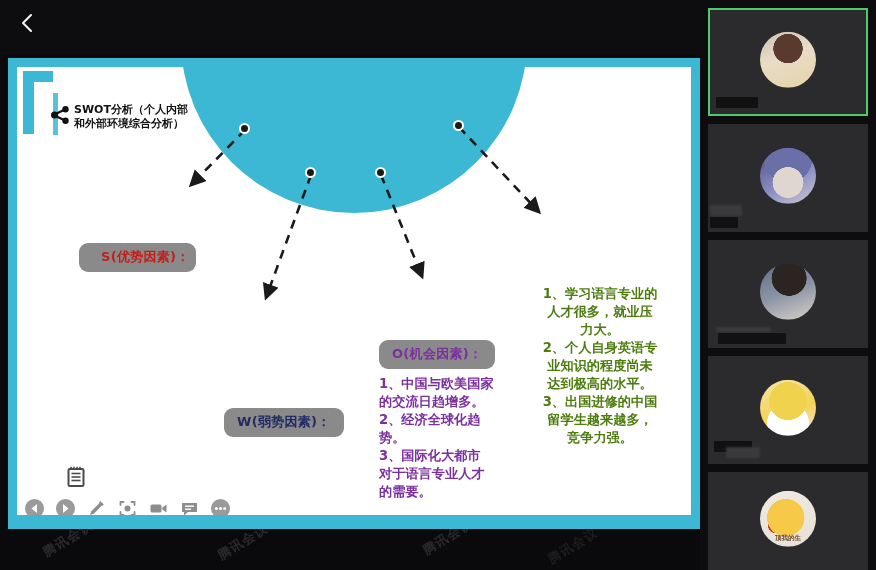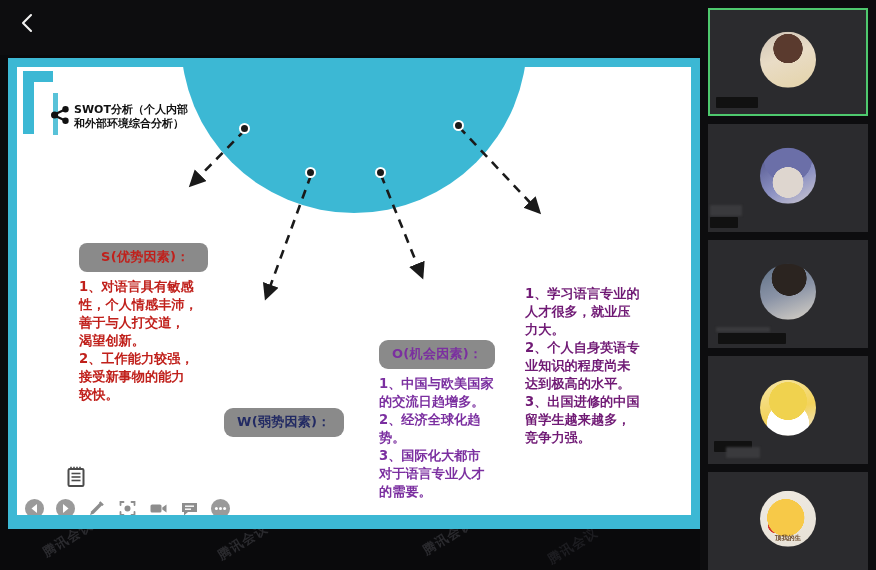--- a/index.html
+++ b/index.html
@@ -77,34 +77,34 @@
     font-family: "DejaVu Sans", "Liberation Sans", sans-serif;
     white-space: nowrap;
   }
   .body {
     margin-top: 6px; font-size: 13.2px; font-weight: 700; line-height: 1.36;
     font-family: "DejaVu Sans", "Liberation Sans", sans-serif;
     white-space: pre-line;
   }
 
   #card-s { left: 62px; top: 176px; width: 150px; }
-  #card-s .pill { color: #c0201b; padding-left: 22px; padding-right: 18px; border-radius: 8px; }
+  #card-s .pill { color: #c0201b; padding-left: 22px; padding-right: 6px; }
   #card-s .body { color: #c0201b; }
 
   #card-w { left: 207px; top: 293px; width: 130px; }
   #card-w .pill { color: #222a63; margin-top: 48px; }
   #card-w .body { color: #222a63; }
 
   #card-o { left: 362px; top: 273px; width: 132px; }
   #card-o .pill { color: #7b2fa0; text-align: right; }
   #card-o .body { color: #7b2fa0; }
 
   #card-t { left: 508px; top: 212px; width: 150px; }
   #card-t .pill { color: #35b06a; }
-  #card-t .body { color: #701a75; }
+  #card-t .body { color: #4d7c0f; text-align: center; }
 
   
   #notepad-icon { position: absolute; left: 50px; top: 399px; }
   #slide-toolbar {
     position: absolute; left: 8px; top: 432px; display: flex; gap: 12px; align-items: center;
   }
   .tool { width: 19px; height: 19px; display: flex; align-items: center; justify-content: center; cursor: pointer; }
 
   
   #rail {
@@ -212,27 +212,20 @@
           </g>
         </svg>
 
         <div class="dot" style="left:222px; top:56px;"></div>
         <div class="dot" style="left:288px; top:100px;"></div>
         <div class="dot" style="left:358px; top:100px;"></div>
         <div class="dot" style="left:436px; top:53px;"></div>
 
         <div class="card" id="card-s">
           <div class="pill">S(优势因素)：</div>
-          <div class="body">1、对语言具有敏感
-性，个人情感丰沛，
-善于与人打交道，
-渴望创新。
-2、工作能力较强，
-接受新事物的能力
-较快。</div>
         </div>
 
         <div class="card" id="card-w">
           <div class="pill">W(弱势因素)：</div>
         </div>
 
         <div class="card" id="card-o">
           <div class="pill">O(机会因素)：</div>
           <div class="body">1、中国与欧美国家
 的交流日趋增多。

